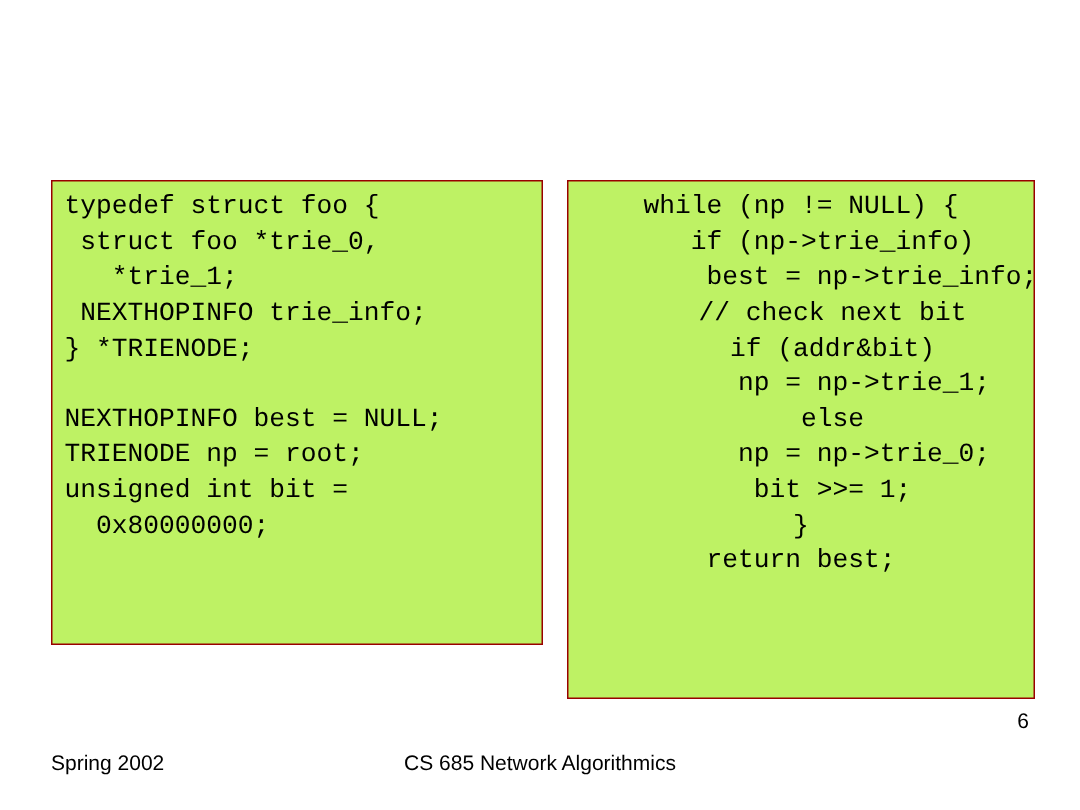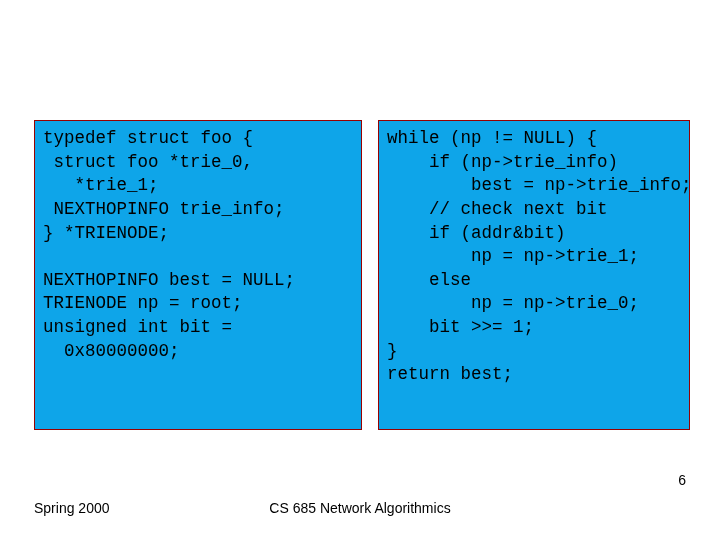--- a/index.html
+++ b/index.html
@@ -29,33 +29,34 @@
   }
   .codebox {
     position: absolute;
     border: 1px solid #900;
     box-sizing: border-box;
     padding: 6px 8px 6px 8px;
     font-family: "Courier New", Courier, monospace;
     font-size: 17.5px;
     line-height: 1.35;
     white-space: pre;
-    background: #0ea5e9;
+    background: #bef264;
   }
   .codebox.left {
     left: 34px;
     top: 120px;
     width: 328px;
     height: 310px;
   }
   .codebox.right {
     left: 378px;
     top: 120px;
     width: 312px;
-    height: 310px;
+    height: 346px;
+    text-align: center;
   }
   .footer-left {
     position: absolute;
     left: 34px;
     bottom: 24px;
     font-size: 14px;
   }
   .footer-center {
     position: absolute;
     left: 0;
@@ -96,17 +97,17 @@
     if (addr&amp;bit)
         np = np-&gt;trie_1;
     else
         np = np-&gt;trie_0;
     bit &gt;&gt;= 1;
 }
 return best;</div>
 
   <div class="pagenum">6</div>
 
-  <div class="footer-left">Spring 2000</div>
+  <div class="footer-left">Spring 2002</div>
 
   <div class="footer-center">CS 685 Network Algorithmics</div>
 
 </div>
 
 </body></html>

